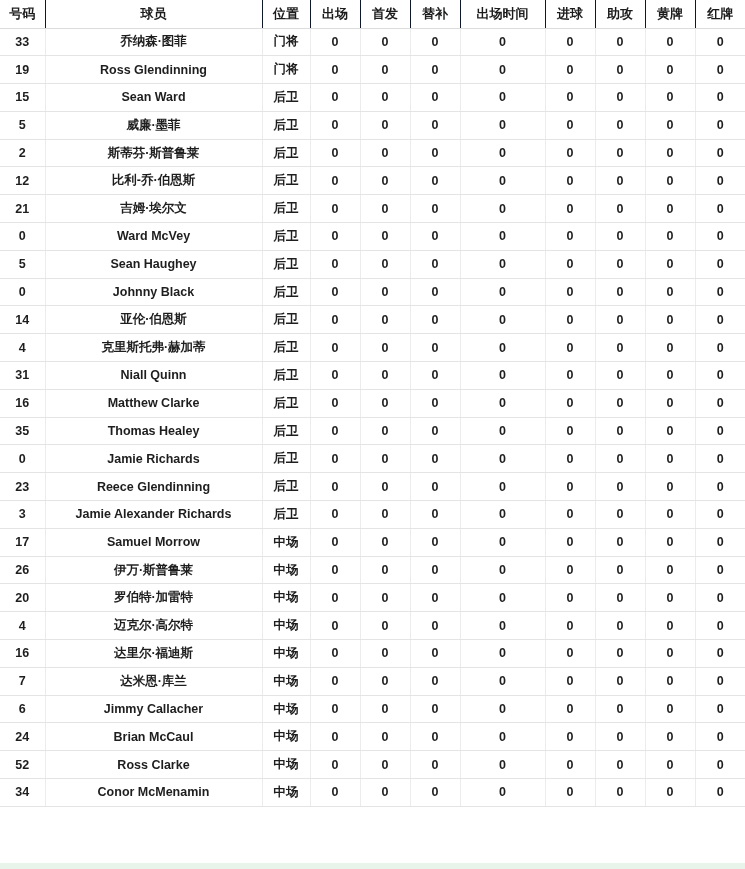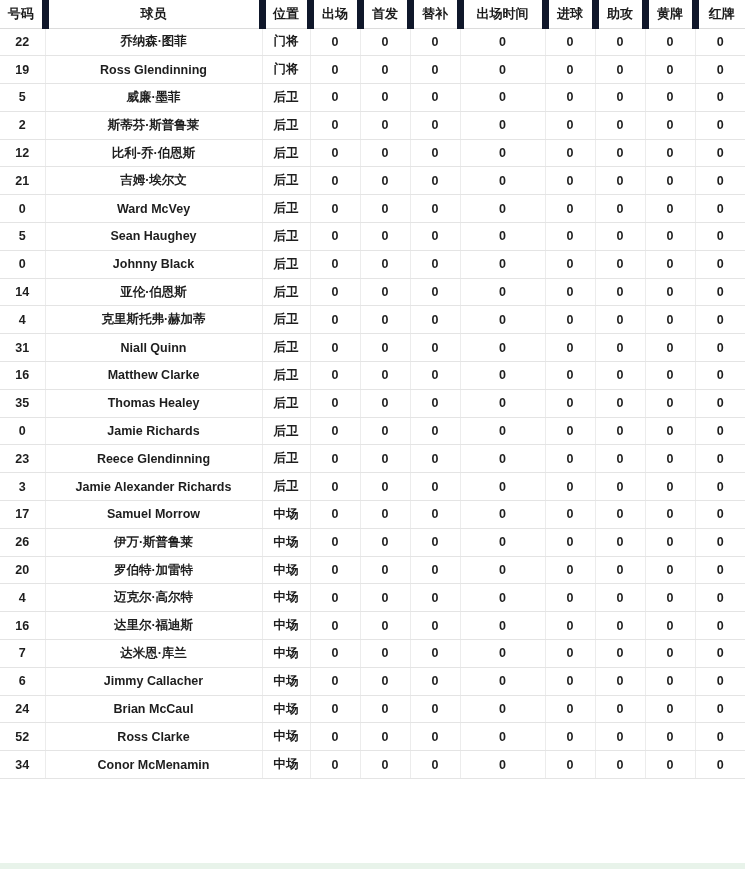--- a/index.html
+++ b/index.html
@@ -23,21 +23,21 @@
   }
   table.squad th {
     height: 28px;
     font-size: 13px;
     font-weight: 700;
     color: #1b1b1b;
     text-align: center;
     vertical-align: middle;
     background: #ffffff;
     border-bottom: 1px solid #dcdcdc;
-    border-right: 7px solid #0f172a;
+    border-right: 1px solid #0f172a;
     white-space: nowrap;
     overflow: hidden;
   }
   table.squad td {
     height: 27.8px;
     font-size: 12.5px;
     font-weight: 700;
     color: #1e1e1e;
     text-align: center;
     vertical-align: middle;
@@ -84,36 +84,49 @@
         <th>替补</th>
         <th>出场时间</th>
         <th>进球</th>
         <th>助攻</th>
         <th>黄牌</th>
         <th>红牌</th>
       </tr>
     </thead>
     <tbody>
         <tr>
-          <td>22</td>
+          <td>33</td>
           <td>乔纳森·图菲</td>
           <td>门将</td>
           <td>0</td>
           <td>0</td>
           <td>0</td>
           <td>0</td>
           <td>0</td>
           <td>0</td>
           <td>0</td>
           <td>0</td>
         </tr>
         <tr>
           <td>19</td>
           <td>Ross Glendinning</td>
           <td>门将</td>
+          <td>0</td>
+          <td>0</td>
+          <td>0</td>
+          <td>0</td>
+          <td>0</td>
+          <td>0</td>
+          <td>0</td>
+          <td>0</td>
+        </tr>
+        <tr>
+          <td>15</td>
+          <td>Sean Ward</td>
+          <td>后卫</td>
           <td>0</td>
           <td>0</td>
           <td>0</td>
           <td>0</td>
           <td>0</td>
           <td>0</td>
           <td>0</td>
           <td>0</td>
         </tr>
         <tr>

